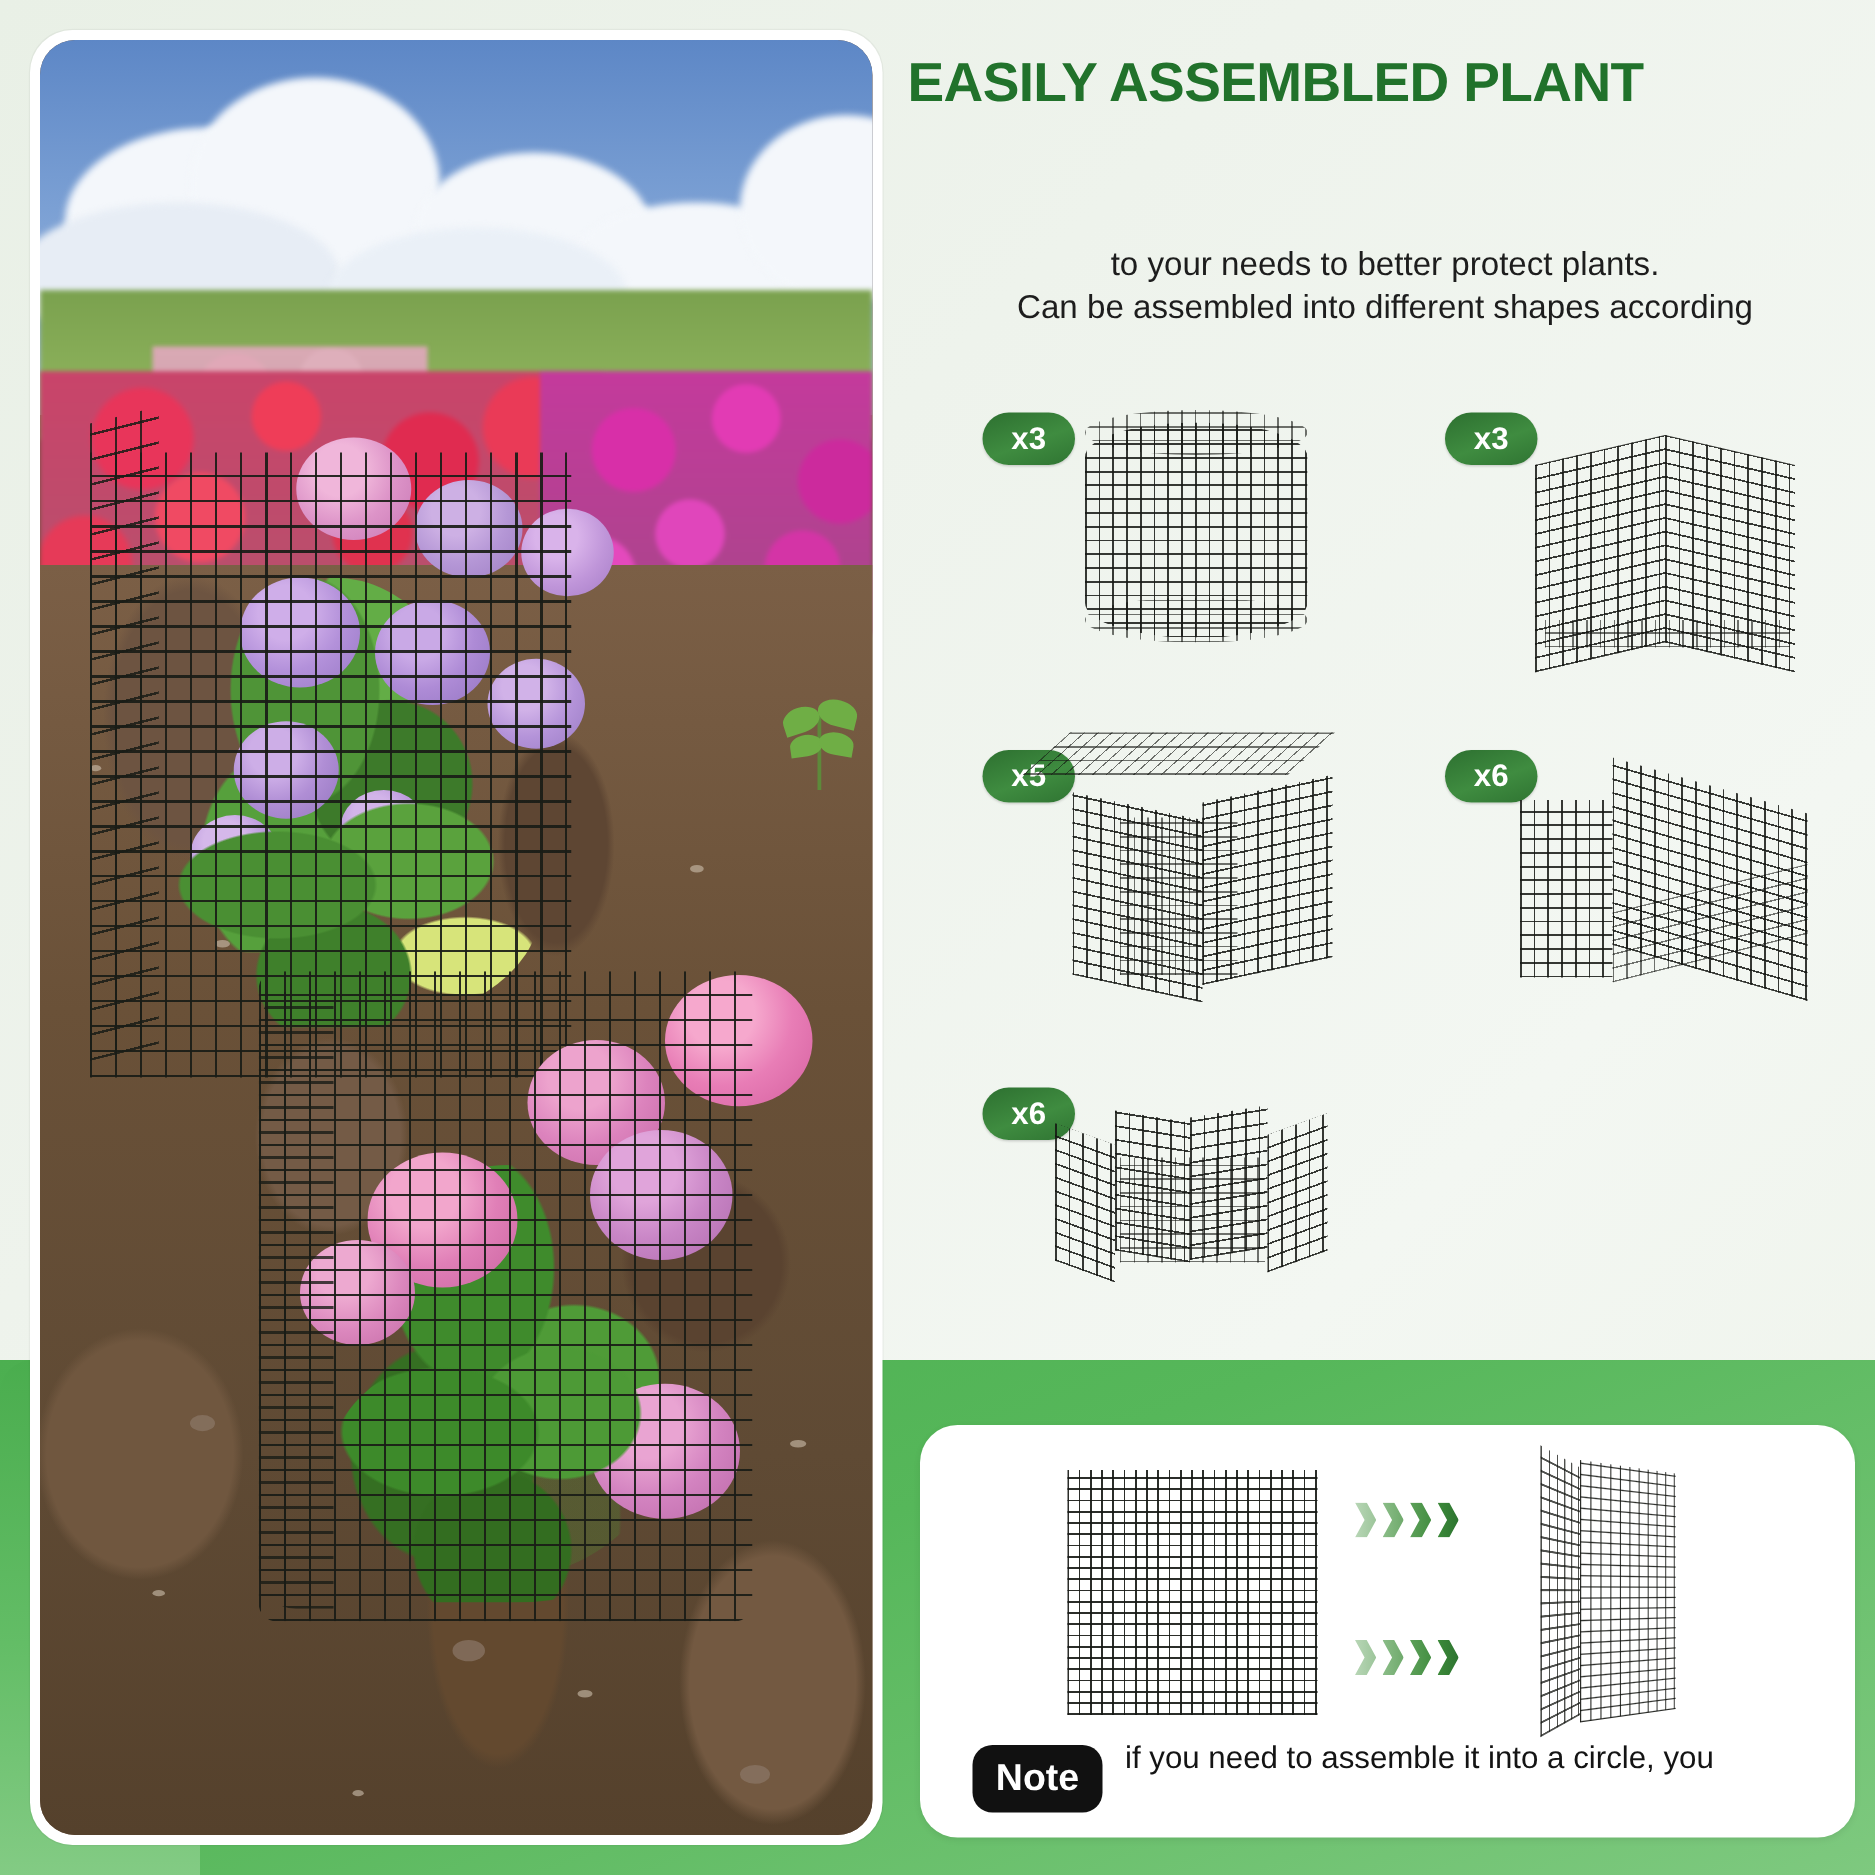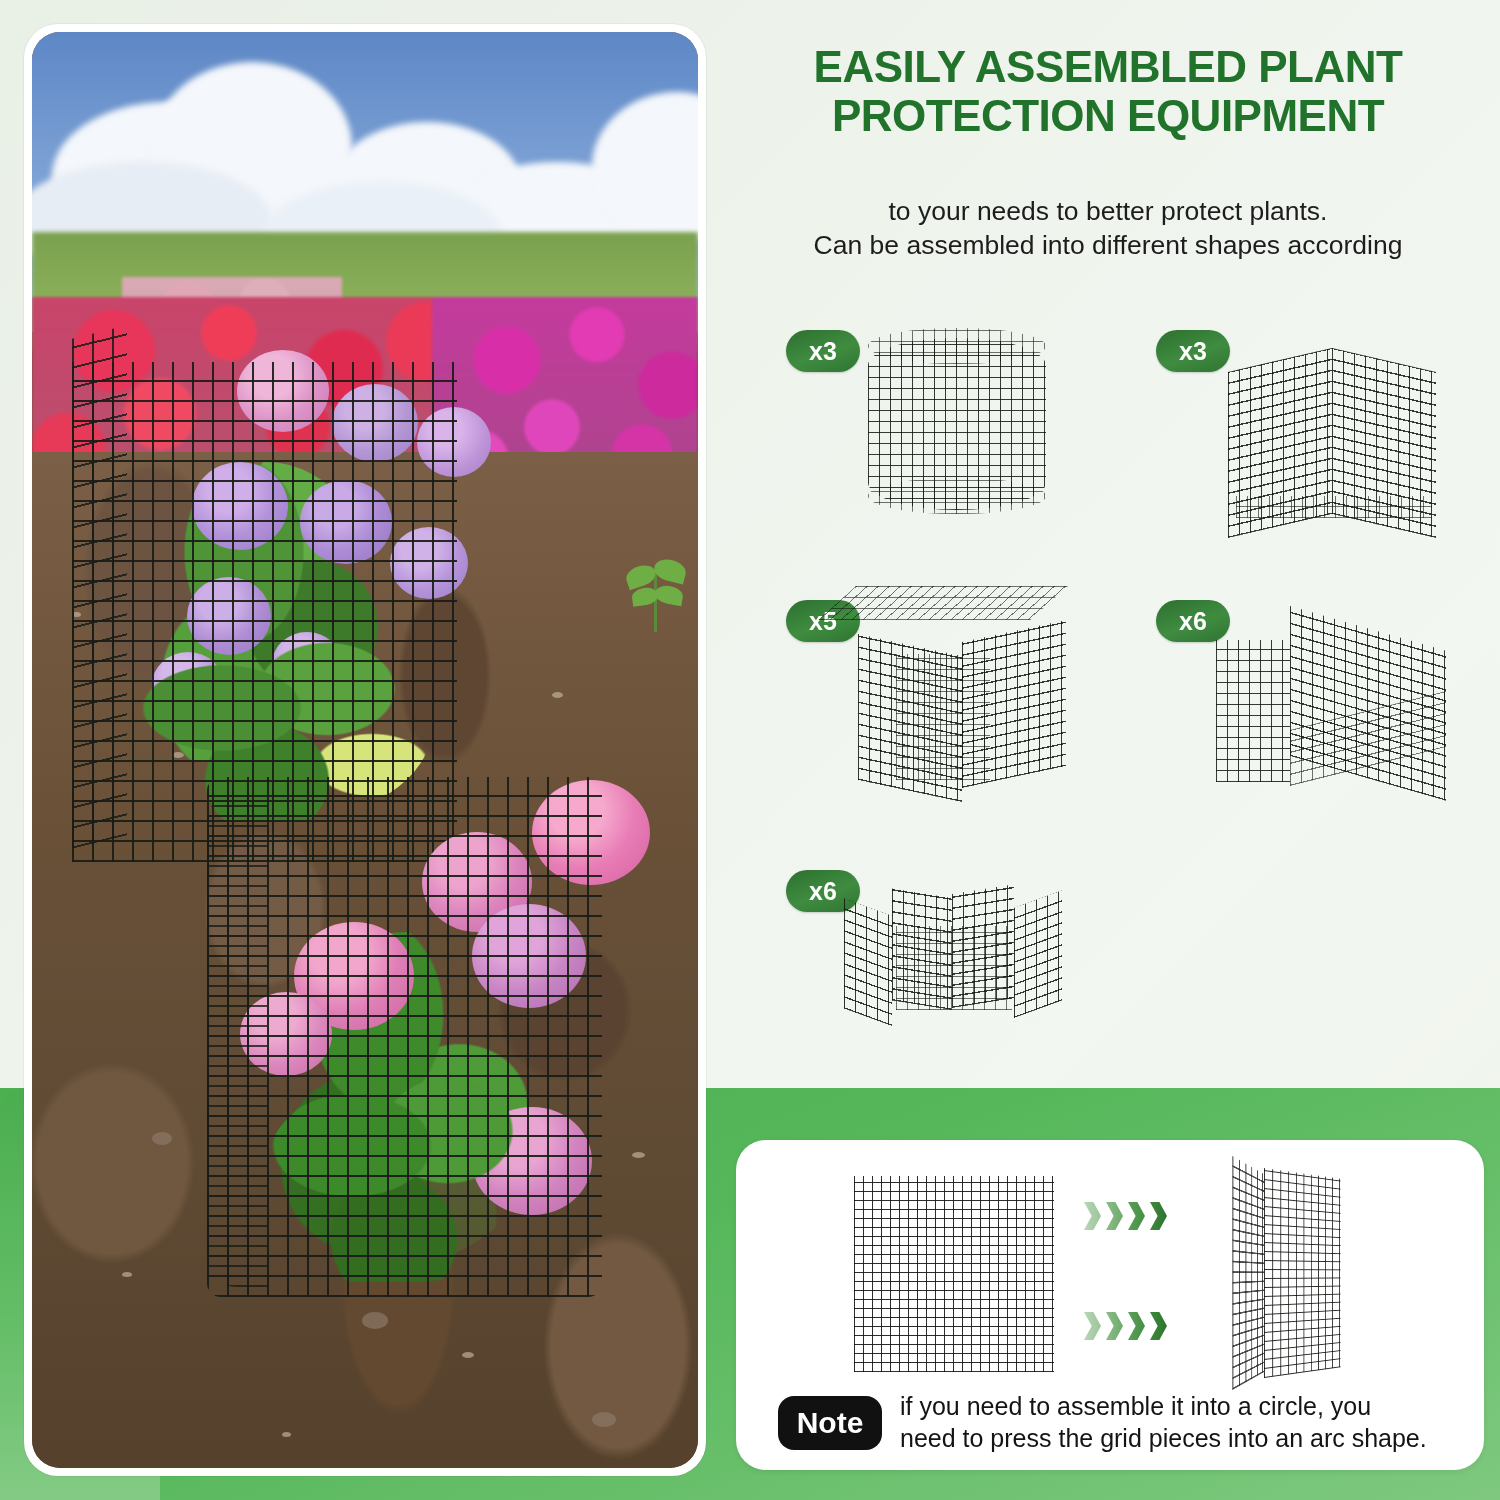--- a/index.html
+++ b/index.html
@@ -99,21 +99,21 @@
     background-image:
       repeating-linear-gradient(0deg,rgba(25,28,22,.8) 0 2px,transparent 2px 20px),
       repeating-linear-gradient(90deg,rgba(25,28,22,.8) 0 2px,transparent 2px 20px);}
 
   
   .bloom{position:absolute;border-radius:50%;}
   .leafgrp{position:absolute;border-radius:50% 50% 50% 20%;background:#3f7a2d;}
 
   
   .right{position:absolute;left:716px;top:0;width:784px;height:1500px;}
-  .title{position:absolute;left:10px;top:42px;width:764px;text-align:center;
+  .title{position:absolute;left:10px;top:42px;width:764px;text-align:left;
     font-weight:bold;font-size:44px;line-height:1.12;color:#21722b;
     letter-spacing:-0.5px;text-transform:uppercase;}
   .subtitle{position:absolute;left:20px;top:195px;width:744px;text-align:center;
     font-size:26.5px;line-height:1.28;color:#1d1d1d;}
 
   .shapes{position:absolute;left:28px;top:300px;width:740px;height:810px;
     display:grid;grid-template-columns:1fr 1fr;grid-template-rows:1fr 1fr 1fr;}
   .cell{position:relative;}
   .badge{position:absolute;left:42px;top:30px;width:74px;height:42px;border-radius:21px;
     background:linear-gradient(160deg,#2d7030 0%,#3f8c40 55%,#2f7432 100%);
@@ -227,21 +227,20 @@
         <div class="mesh cage-round"></div>
       </div>
 
     </div>
   </div>
 
   <div class="right">
 
     <div class="title">
       <div>EASILY ASSEMBLED PLANT</div>
-      <div>PROTECTION EQUIPMENT</div>
     </div>
 
     <div class="subtitle">
       <div>to your needs to better protect plants.</div>
       <div>Can be assembled into different shapes according</div>
     </div>
 
     <div class="shapes">
 
       <div class="cell">
@@ -321,19 +320,18 @@
         <div style="position:absolute;left:58px;top:0px;width:92px;height:210px;
              background-image:repeating-linear-gradient(0deg,rgba(20,22,18,.9) 0 1.3px,transparent 1.3px 9px),
                               repeating-linear-gradient(90deg,rgba(20,22,18,.9) 0 1.3px,transparent 1.3px 9px);
              transform:perspective(300px) rotateY(22deg);transform-origin:left center;"></div>
       </div>
 
       <div class="note-row">
         <div class="note-pill">Note</div>
         <div class="note-text">
           <div>if you need to assemble it into a circle, you</div>
-          <div>need to press the grid pieces into an arc shape.</div>
         </div>
       </div>
 
     </div>
   </div>
 </div>
 
 </body></html>

